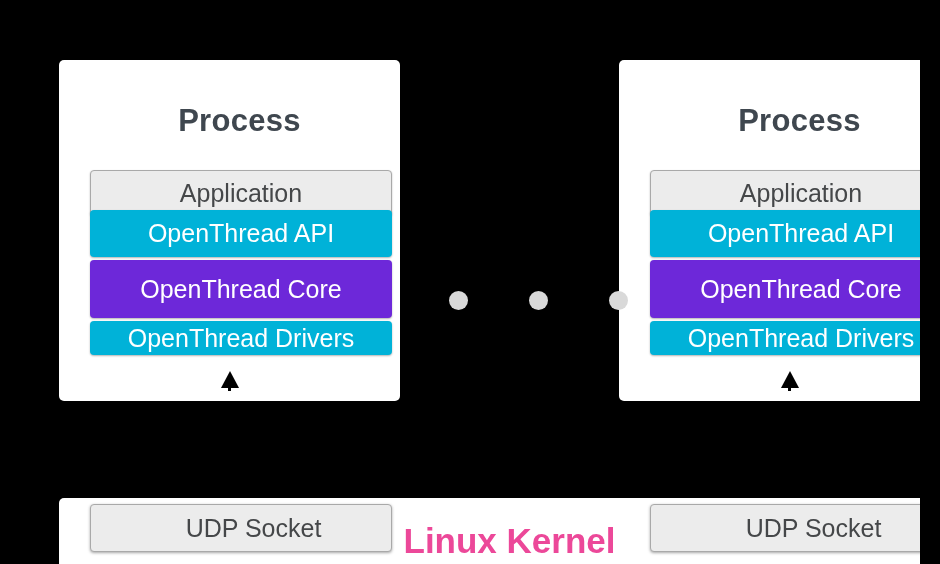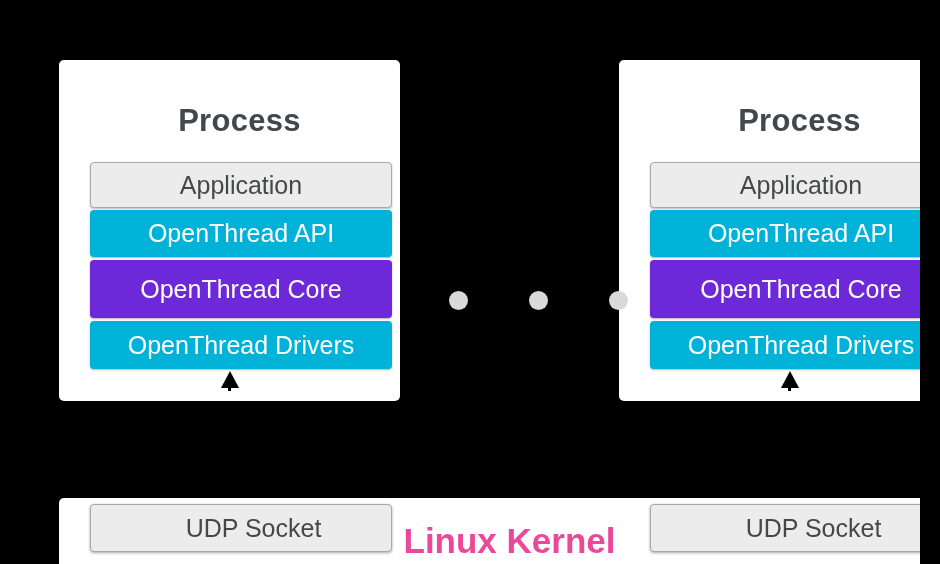--- a/index.html
+++ b/index.html
@@ -58,24 +58,24 @@
   .layer.cyan {
     background: #00b2d8;
     color: #ffffff;
     box-shadow: 0 1px 2px rgba(0,0,0,0.30);
   }
   .layer.blue {
     background: #6d28d9;
     color: #ffffff;
     box-shadow: 0 1px 2px rgba(0,0,0,0.30);
   }
-  .l-app  { top:  92px; height: 46px; }
+  .l-app  { top:  100px; height: 46px; }
   .l-api  { top: 140px; height: 47px; text-align: right; }
   .l-core { top: 190px; height: 58px; }
-  .l-drv  { top: 251px; height: 48px; }
+  .l-drv  { top: 251px; height: 34px; }
 
   
   .arrow-head {
     position: absolute;
     top: 301px;
     left: 50%;
     margin-left: -9px;
     width: 0; height: 0;
     border-left: 9px solid transparent;
     border-right: 9px solid transparent;

